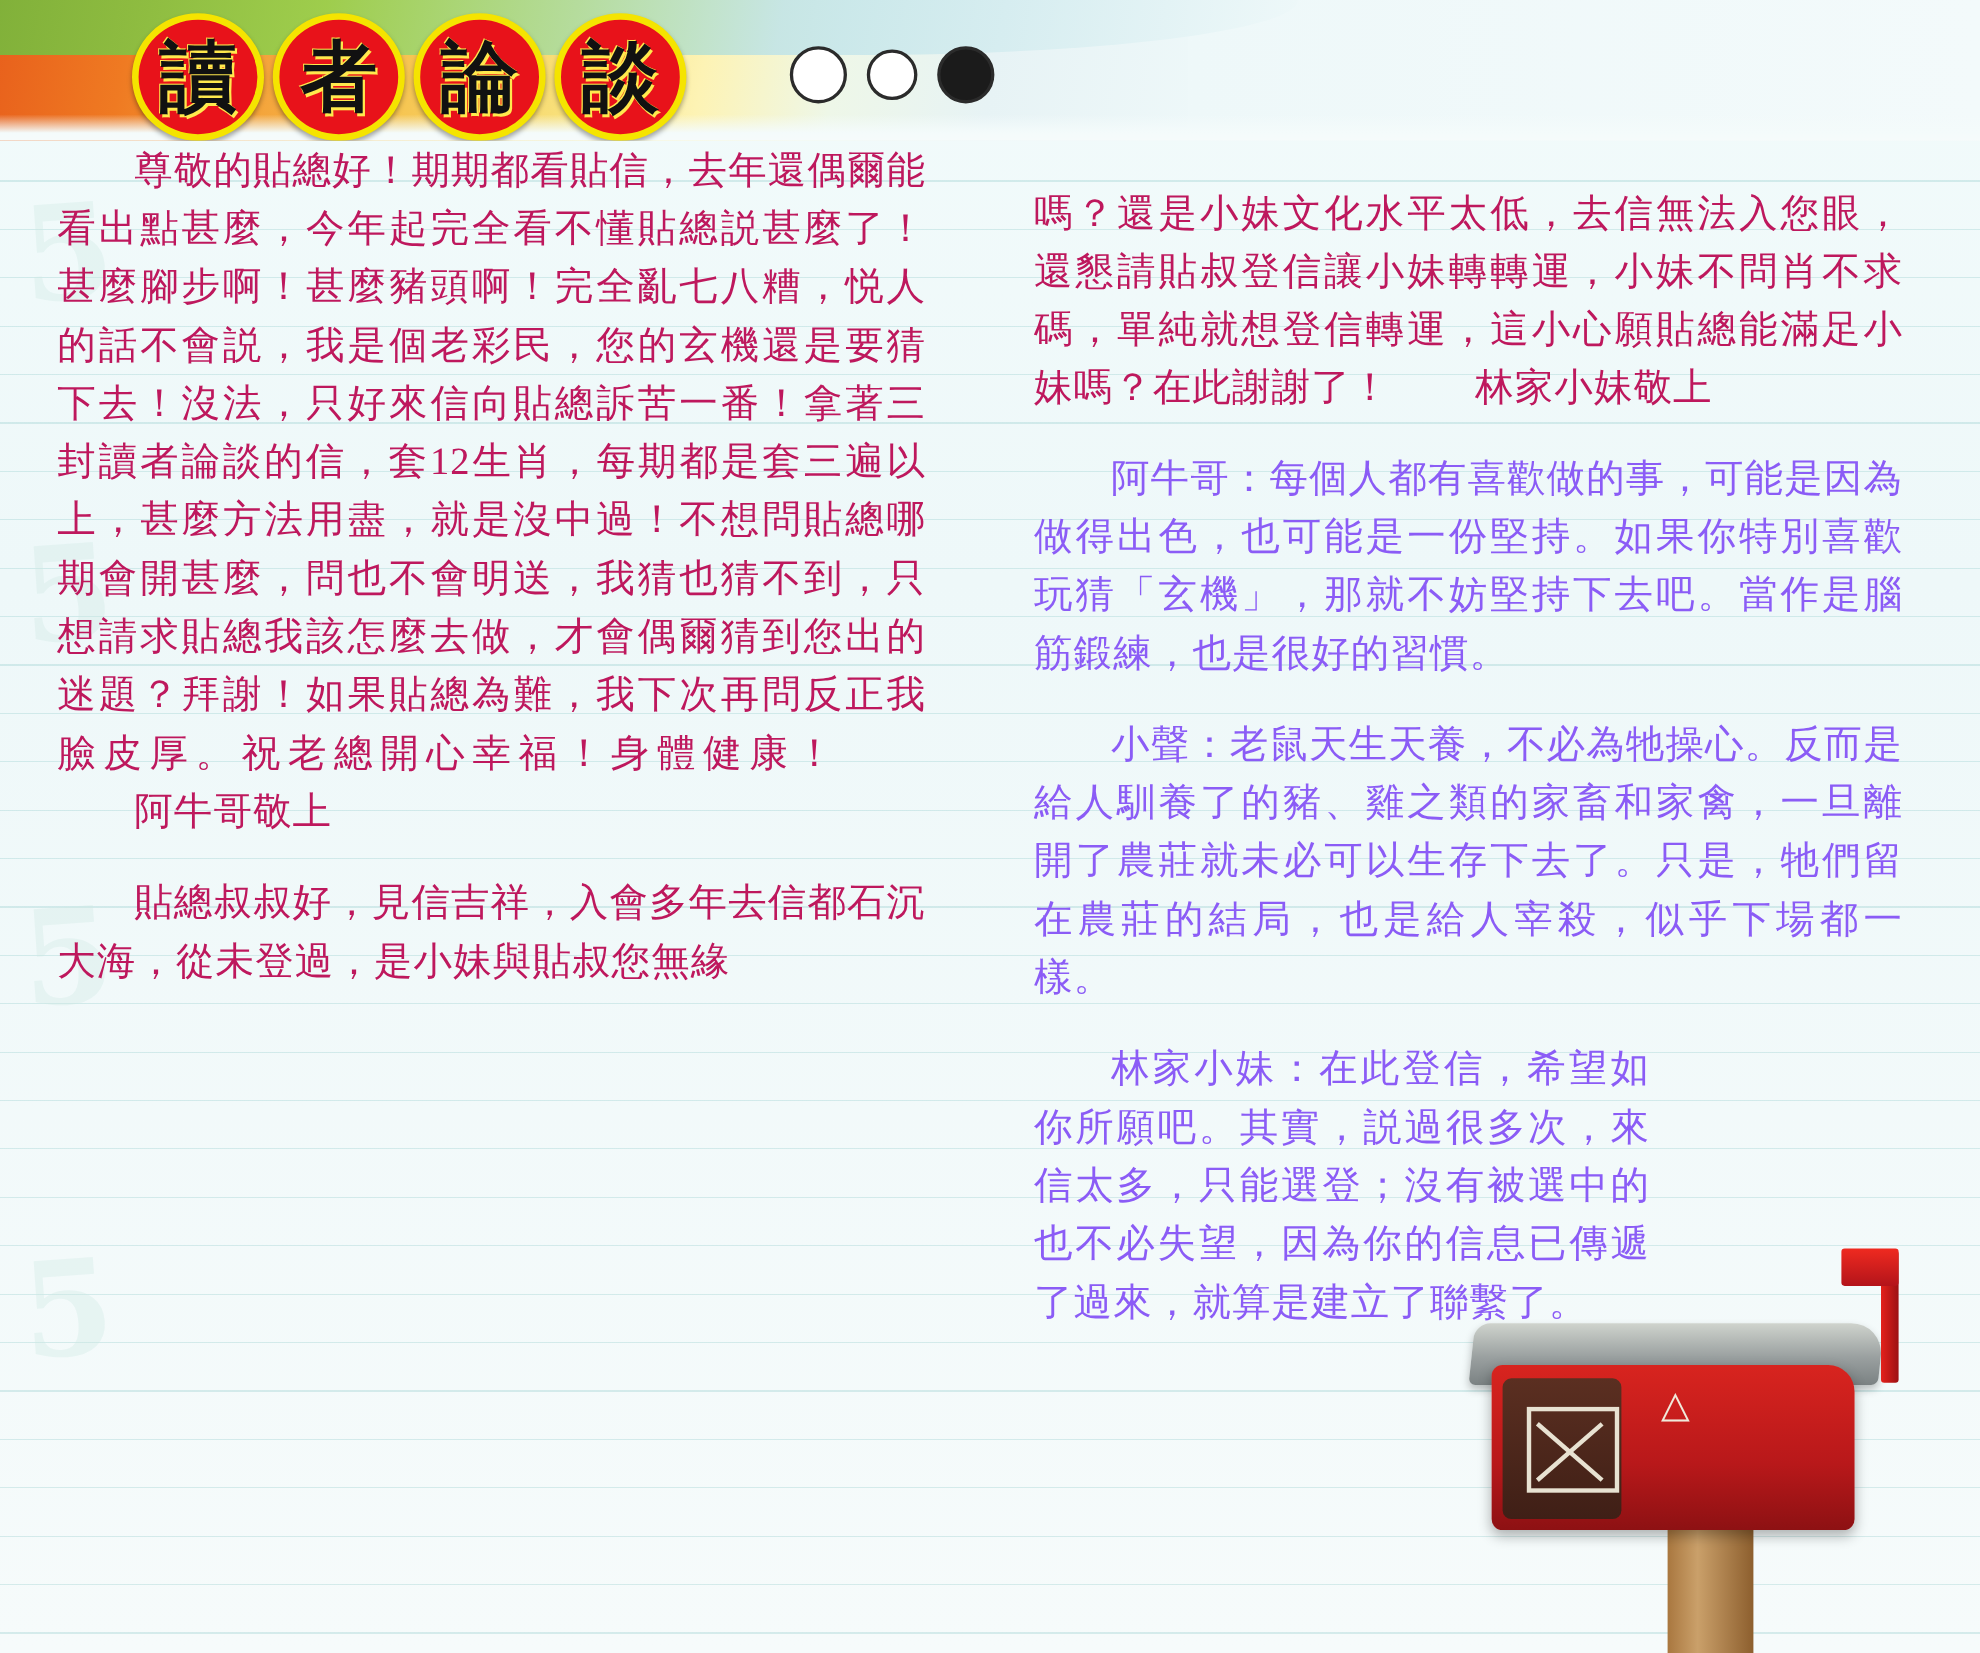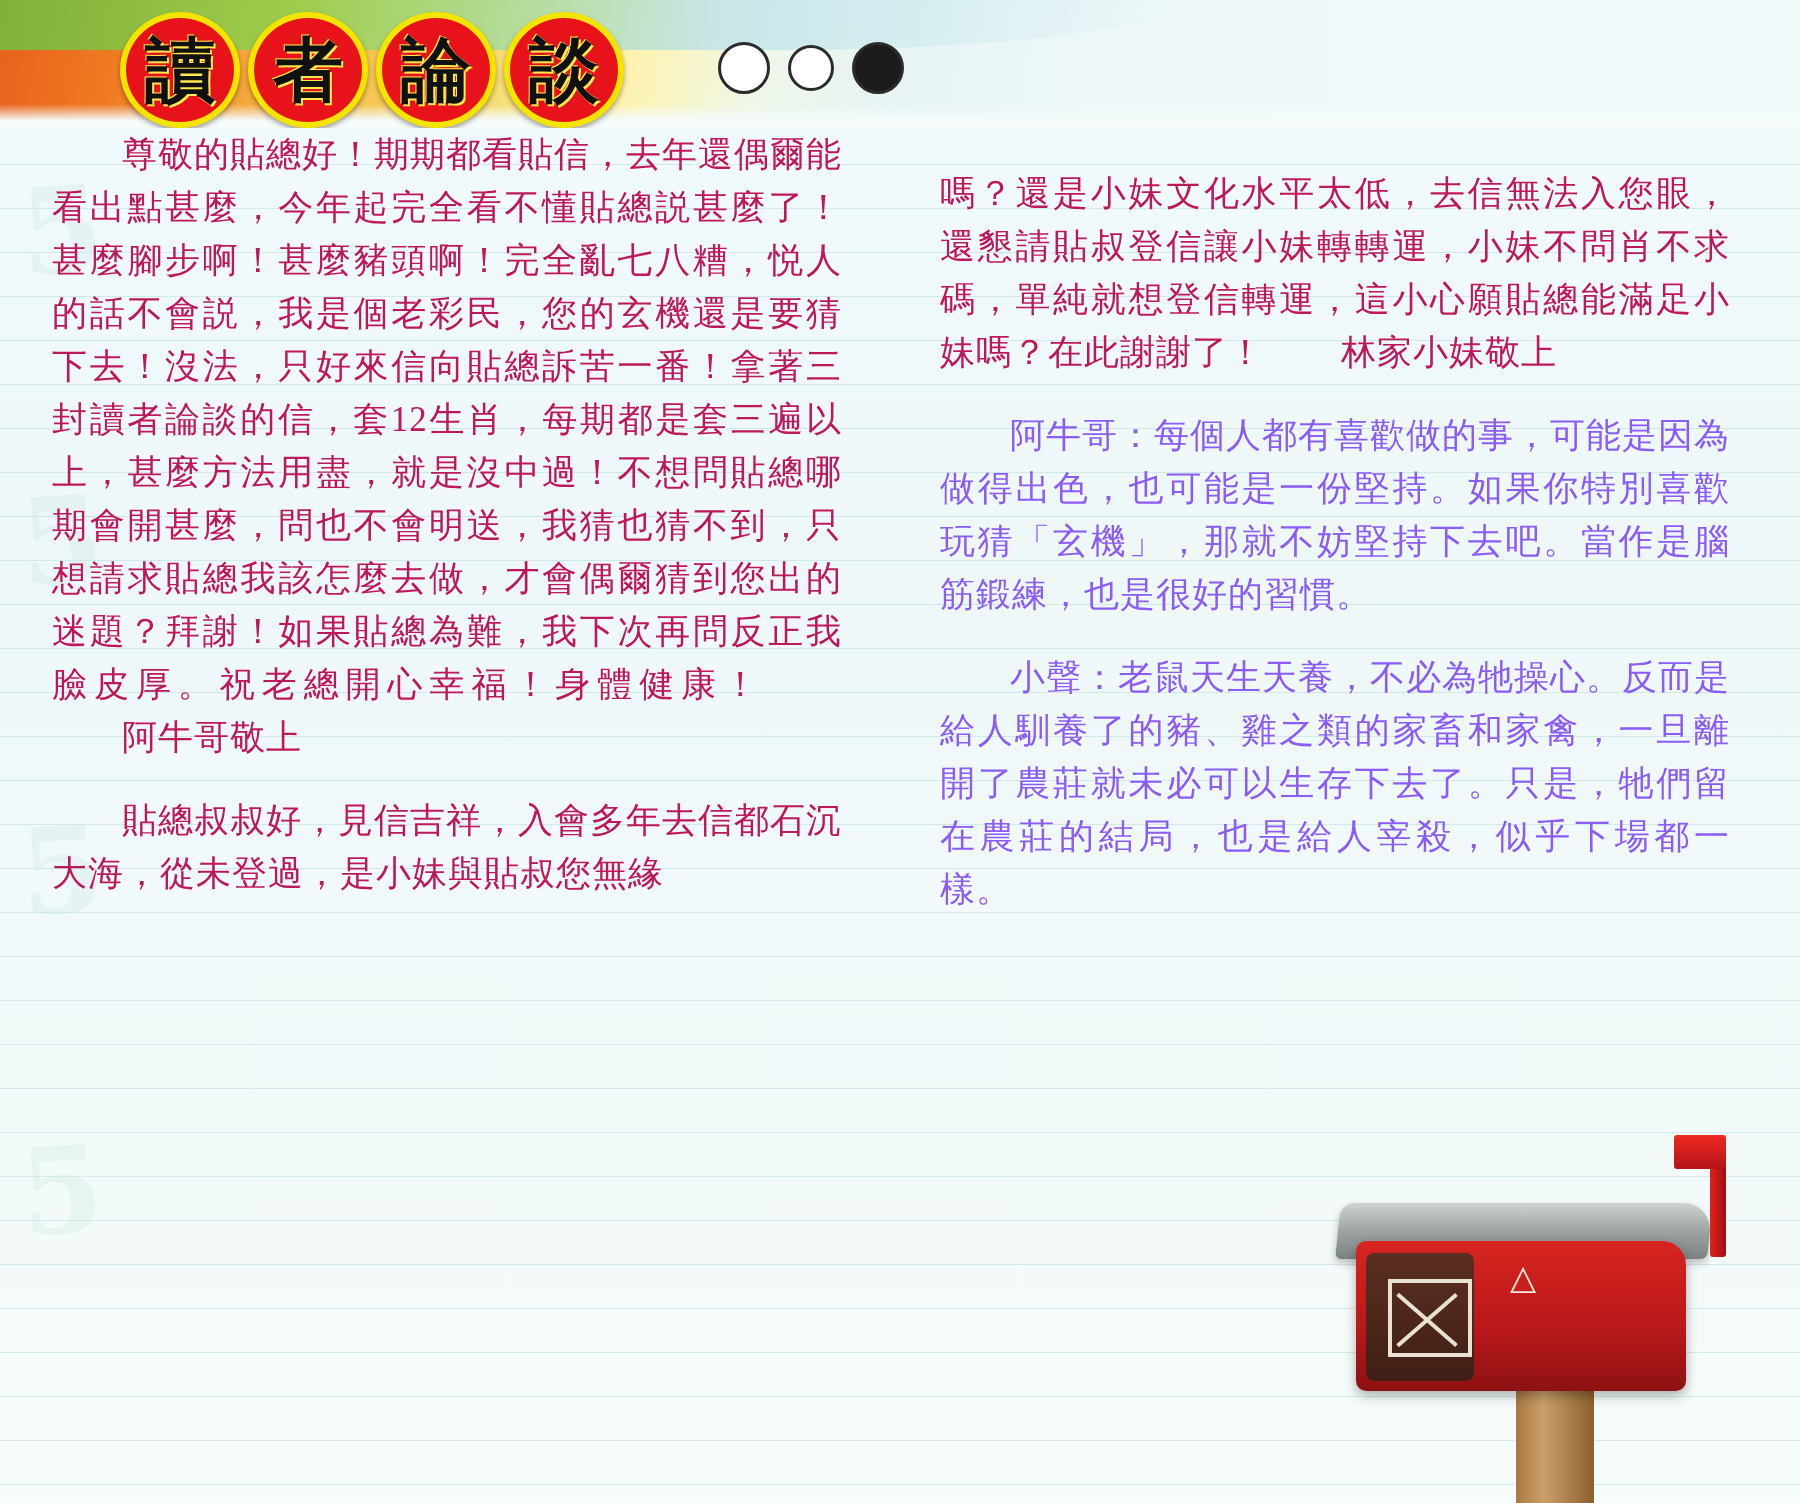--- a/index.html
+++ b/index.html
@@ -286,20 +286,21 @@
     <p class="para red"><span>貼總叔叔好，見信吉祥，入會多年去信都石沉大海，從未登過，是小妹與貼叔您無緣</span></p>
   </div>
 
   <div class="col col-right">
     <p class="para red" style="text-indent:0;margin-top:39px;"><span>嗎？還是小妹文化水平太低，去信無法入您眼，還懇請貼叔登信讓小妹轉轉運，小妹不問肖不求碼，單純就想登信轉運，這小心願貼總能滿足小妹嗎？在此謝謝了！</span><span class="sign-gap"></span><span class="sign">林家小妹敬上</span></p>
 
     <p class="para black">阿牛哥：每個人都有喜歡做的事，可能是因為做得出色，也可能是一份堅持。如果你特別喜歡玩猜「玄機」，那就不妨堅持下去吧。當作是腦筋鍛練，也是很好的習慣。</p>
 
     <p class="para black">小聲：老鼠天生天養，不必為牠操心。反而是給人馴養了的豬、雞之類的家畜和家禽，一旦離開了農莊就未必可以生存下去了。只是，牠們留在農莊的結局，也是給人宰殺，似乎下場都一樣。</p>
 
+    <p class="para black wrap-short">林家小妹：在此登信，希望如你所願吧。其實，説過很多次，來信太多，只能選登；沒有被選中的也不必失望，因為你的信息已傳遞了過來，就算是建立了聯繫了。</p>
   </div>
 
 </div>
 
 <div class="mailbox">
   <div class="mb-post"></div>
   <div class="mb-roof"></div>
   <div class="mb-body">
     <div class="mb-front">
       <div class="mb-x"></div>

